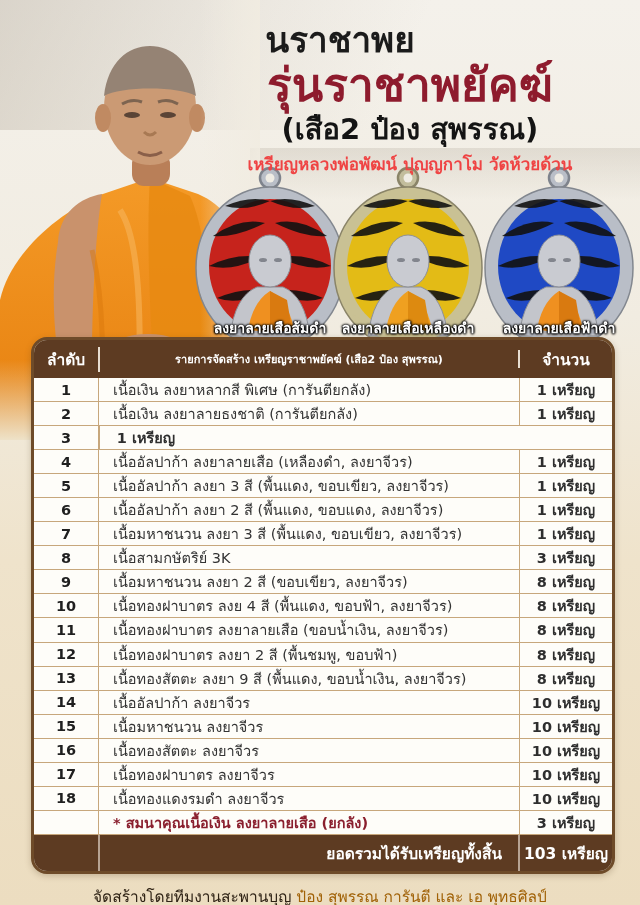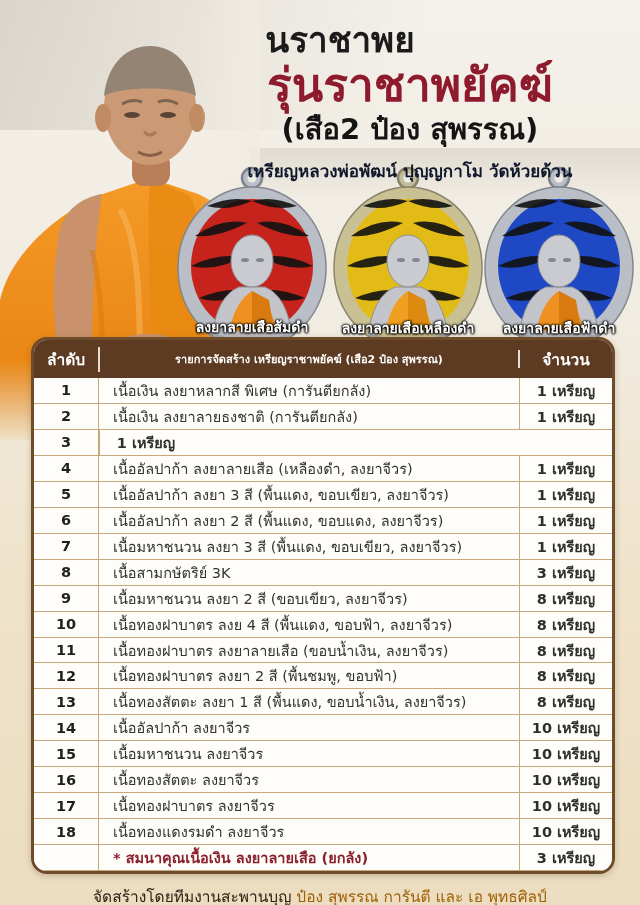--- a/index.html
+++ b/index.html
@@ -11,29 +11,29 @@
   .wall-shade{position:absolute;top:0;left:0;right:0;height:130px;pointer-events:none;
     background:linear-gradient(115deg,rgba(176,166,150,.38) 0%,rgba(176,166,150,.12) 38%,rgba(176,166,150,0) 62%);}
   .wall-line{position:absolute;top:148px;left:250px;right:0;height:70px;pointer-events:none;
     background:linear-gradient(to bottom,rgba(160,150,134,.22),rgba(160,150,134,0) 75%);}
 
   
   .title-block{position:absolute;left:185px;top:20px;width:450px;text-align:center;z-index:3;}
   .t1{font-size:35px;font-weight:700;color:#1b1b1b;line-height:1.15;transform:translateX(-70px);}
   .t2{font-size:46px;font-weight:800;color:var(--accent,#8e1b2d);line-height:1.12;}
   .t3{font-size:29px;font-weight:700;color:#141414;line-height:1.2;}
-  .t4{font-size:17px;font-weight:700;color:#0f172a;margin-top:10px;}
+  .t4{font-size:17px;font-weight:700;color:#ef4444;margin-top:3px;}
 
   
   .photo{position:absolute;left:0;top:0;width:260px;height:440px;z-index:1;}
 
   
   .medal{position:absolute;top:164px;width:152px;height:205px;z-index:2;}
   .medal svg{display:block;width:152px;height:188px;}
-  .m1{left:176px;font-family:Liberation Mono, monospace;} .m2{left:332px;} .m3{left:483px;}
+  .m1{left:194px;} .m2{left:332px;} .m3{left:483px;}
   .medal-label{position:absolute;top:156px;left:-8px;right:-8px;text-align:center;
     font-size:14px;font-weight:700;color:#fff;line-height:1.2;
     text-shadow:0 0 3px #000,0 1px 2px #000,1px 0 2px #000,-1px 0 2px #000;}
   .medal-sublabel{position:absolute;top:175px;left:-8px;right:-8px;text-align:center;
     font-size:11.5px;font-weight:700;color:#fff;
     text-shadow:0 0 3px #000,0 1px 2px #000;}
 
   
   .table-card{position:absolute;left:31px;top:337px;width:578px;height:531px;z-index:4;
     background:#fdfcf7;border:3px solid var(--frame-border,#6e4b29);border-radius:16px;
@@ -269,21 +269,21 @@
         <div class="c2">เนื้อทองฝาบาตร ลงยาลายเสือ  (ขอบน้ำเงิน, ลงยาจีวร)</div>
         <div class="c3">8 เหรียญ</div>
       </div>
       <div class="trow">
         <div class="c1">12</div>
         <div class="c2">เนื้อทองฝาบาตร ลงยา 2 สี  (พื้นชมพู, ขอบฟ้า)</div>
         <div class="c3">8 เหรียญ</div>
       </div>
       <div class="trow">
         <div class="c1">13</div>
-        <div class="c2">เนื้อทองสัตตะ ลงยา 1 สี  (พื้นแดง, ขอบน้ำเงิน, ลงยาจีวร)</div>
+        <div class="c2">เนื้อทองสัตตะ ลงยา 9 สี  (พื้นแดง, ขอบน้ำเงิน, ลงยาจีวร)</div>
         <div class="c3">8 เหรียญ</div>
       </div>
       <div class="trow">
         <div class="c1">14</div>
         <div class="c2">เนื้ออัลปาก้า ลงยาจีวร</div>
         <div class="c3">10 เหรียญ</div>
       </div>
       <div class="trow">
         <div class="c1">15</div>
         <div class="c2">เนื้อมหาชนวน ลงยาจีวร</div>
@@ -303,18 +303,23 @@
         <div class="c1">18</div>
         <div class="c2">เนื้อทองแดงรมดำ ลงยาจีวร</div>
         <div class="c3">10 เหรียญ</div>
       </div>
       <div class="trow special">
         <div class="c1"></div>
         <div class="c2">* สมนาคุณเนื้อเงิน ลงยาลายเสือ (ยกลัง)</div>
         <div class="c3">3 เหรียญ</div>
       </div>
     </div>
+  <div class="tfoot">
+    <div class="c1"></div>
+    <div class="c2">ยอดรวมได้รับเหรียญทั้งสิ้น</div>
+    <div class="c3">103 เหรียญ</div>
+  </div>
 </div>
 
 <div class="footer">
   <span>จัดสร้างโดยทีมงานสะพานบุญ</span>
   <span class="fb">ป๋อง สุพรรณ การันตี และ เอ พุทธศิลป์</span>
 </div>
 
 </body></html>

